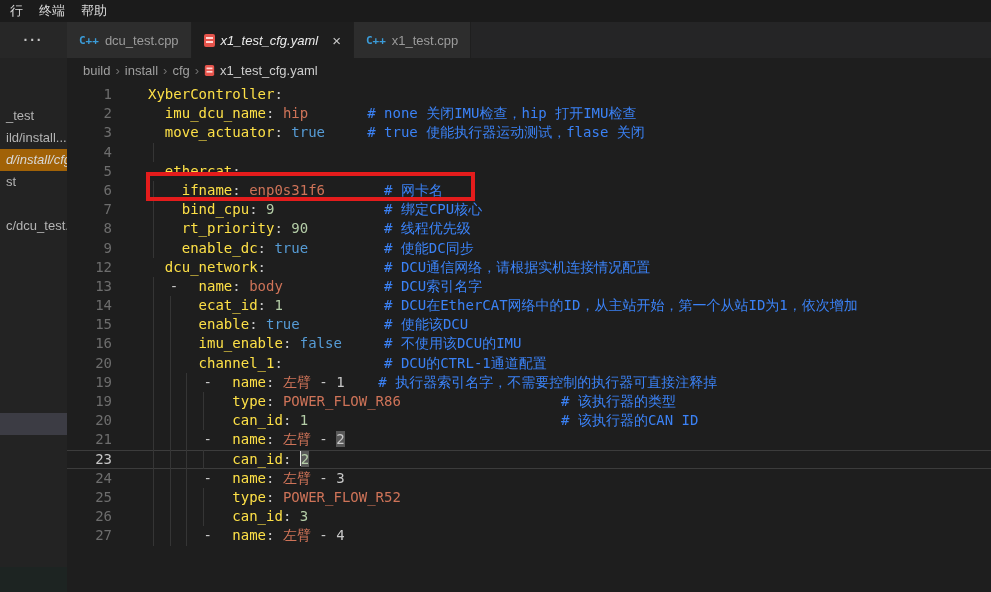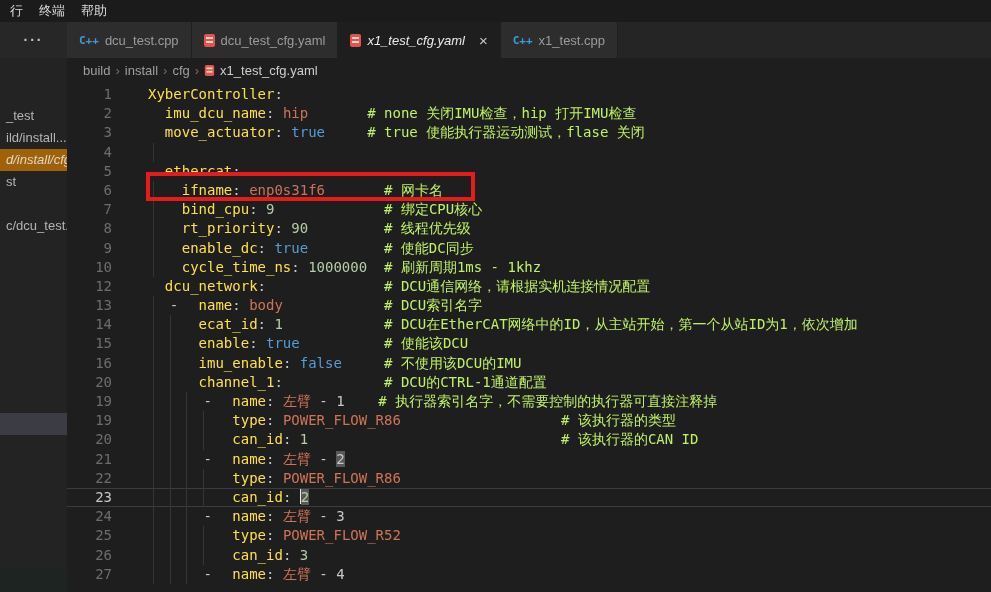--- a/index.html
+++ b/index.html
@@ -55,21 +55,21 @@
   
   .code { position:relative; flex:1; overflow:hidden; background:#1e1e1e; padding-top:3px;
     font-family:"DejaVu Sans Mono", monospace; font-size:14px; }
   .code-line { display:flex; height:19.2px; line-height:19.2px; }
   .code-line.cur { box-shadow: inset 0 1px 0 #3c3c3c, inset 0 -1px 0 #3c3c3c; }
   .ln { width:45px; flex:none; text-align:right; color:#6d6d6d; }
   .cur .ln { color:#c6c6c6; }
   .lc { position:relative; padding-left:24px; white-space:pre; flex:1; color:#c8c8c8; }
   .guide { position:absolute; top:0; bottom:0; width:1px; background:#353535; }
   .k { color:#fde047;margin-left:12px; } .p { color:#c8c8c8; } .s { color:#ce7358; }
-  .n { color:#b5cea8; } .b { color:#569cd6; } .c { color:#bef264; }
+  .n { color:#b5cea8; } .b { color:#569cd6; } .c { color:#3b82f6; }
   .h { background:#585858; }
   .caret { display:inline-block; width:2px; height:15px; background:#e8e8e8;
     vertical-align:-2px; margin-right:-1px; }
 
   
   .red-box { position:absolute; left:146px; top:172px; width:329px; height:29px;
     border:4px solid #e41c1c; pointer-events:none; z-index:10; }
 </style>
 </head>
 <body>
@@ -95,24 +95,20 @@
     <div class="hl-bar"></div>
     <div class="teal-block"></div>
   </div>
 
   <div class="editor-col">
     <div class="tabbar">
       <div class="tab">
         <span class="cppico" style="color: rgb(59, 156, 217);">C++</span>
         <span class="tlabel">dcu_test.cpp</span>
       </div>
-      <div class="tab">
-        <span class="yamlico" style="background: rgb(229, 83, 75);"></span>
-        <span class="tlabel">dcu_test_cfg.yaml</span>
-      </div>
       <div class="tab active">
         <span class="yamlico" style="background: rgb(229, 83, 75);"></span>
         <span class="tlabel">x1_test_cfg.yaml</span>
         <span class="close">×</span>
       </div>
       <div class="tab">
         <span class="cppico" style="color: rgb(59, 156, 217);">C++</span>
         <span class="tlabel">x1_test.cpp</span>
       </div>
       <div class="tab-filler"></div>
@@ -160,24 +156,20 @@
         </div>
         <div class="code-line">
           <span class="ln">8</span>
           <span class="lc"><i class="guide" style="left: 40.8px;"></i><span class="p">    </span><span class="k">rt_priority</span><span class="p">: </span><span class="n">90</span><span class="p">         </span><span class="c"># 线程优先级</span></span>
         </div>
         <div class="code-line">
           <span class="ln">9</span>
           <span class="lc"><i class="guide" style="left: 40.8px;"></i><span class="p">    </span><span class="k">enable_dc</span><span class="p">: </span><span class="b">true</span><span class="p">         </span><span class="c"># 使能DC同步</span></span>
         </div>
         <div class="code-line">
-          <span class="ln">10</span>
-          <span class="lc"><i class="guide" style="left: 40.8px;"></i><span class="p">    </span><span class="k">cycle_time_ns</span><span class="p">: </span><span class="n">1000000</span><span class="p">  </span><span class="c"># 刷新周期1ms - 1khz</span></span>
-        </div>
-        <div class="code-line">
           <span class="ln">12</span>
           <span class="lc"><span class="p">  </span><span class="k">dcu_network</span><span class="p">:</span><span class="p">              </span><span class="c"># DCU通信网络，请根据实机连接情况配置</span></span>
         </div>
         <div class="code-line">
           <span class="ln">13</span>
           <span class="lc"><i class="guide" style="left: 40.8px;"></i><span class="p">    - </span><span class="k">name</span><span class="p">: </span><span class="s">body</span><span class="p">            </span><span class="c"># DCU索引名字</span></span>
         </div>
         <div class="code-line">
           <span class="ln">14</span>
           <span class="lc"><i class="guide" style="left: 40.8px;"></i><i class="guide" style="left: 57.6px;"></i><span class="p">      </span><span class="k">ecat_id</span><span class="p">: </span><span class="n">1</span><span class="p">            </span><span class="c"># DCU在EtherCAT网络中的ID，从主站开始，第一个从站ID为1，依次增加</span></span>
@@ -202,24 +194,20 @@
           <span class="ln">19</span>
           <span class="lc"><i class="guide" style="left: 40.8px;"></i><i class="guide" style="left: 57.6px;"></i><i class="guide" style="left: 74.4px;"></i><i class="guide" style="left: 91.2px;"></i><span class="p">          </span><span class="k">type</span><span class="p">: </span><span class="s">POWER_FLOW_R86</span><span class="p">                   </span><span class="c"># 该执行器的类型</span></span>
         </div>
         <div class="code-line">
           <span class="ln">20</span>
           <span class="lc"><i class="guide" style="left: 40.8px;"></i><i class="guide" style="left: 57.6px;"></i><i class="guide" style="left: 74.4px;"></i><i class="guide" style="left: 91.2px;"></i><span class="p">          </span><span class="k">can_id</span><span class="p">: </span><span class="n">1</span><span class="p">                              </span><span class="c"># 该执行器的CAN ID</span></span>
         </div>
         <div class="code-line">
           <span class="ln">21</span>
           <span class="lc"><i class="guide" style="left: 40.8px;"></i><i class="guide" style="left: 57.6px;"></i><i class="guide" style="left: 74.4px;"></i><span class="p">        - </span><span class="k">name</span><span class="p">: </span><span class="s">左臂</span><span class="p"> - </span><span class="p h">2</span></span>
-        </div>
-        <div class="code-line">
-          <span class="ln">22</span>
-          <span class="lc"><i class="guide" style="left: 40.8px;"></i><i class="guide" style="left: 57.6px;"></i><i class="guide" style="left: 74.4px;"></i><i class="guide" style="left: 91.2px;"></i><span class="p">          </span><span class="k">type</span><span class="p">: </span><span class="s">POWER_FLOW_R86</span></span>
         </div>
         <div class="code-line cur">
           <span class="ln">23</span>
           <span class="lc"><i class="guide" style="left: 40.8px;"></i><i class="guide" style="left: 57.6px;"></i><i class="guide" style="left: 74.4px;"></i><i class="guide" style="left: 91.2px;"></i><span class="p">          </span><span class="k">can_id</span><span class="p">: </span><span class="caret"></span><span class="n h">2</span></span>
         </div>
         <div class="code-line">
           <span class="ln">24</span>
           <span class="lc"><i class="guide" style="left: 40.8px;"></i><i class="guide" style="left: 57.6px;"></i><i class="guide" style="left: 74.4px;"></i><span class="p">        - </span><span class="k">name</span><span class="p">: </span><span class="s">左臂</span><span class="p"> - 3</span></span>
         </div>
         <div class="code-line">

